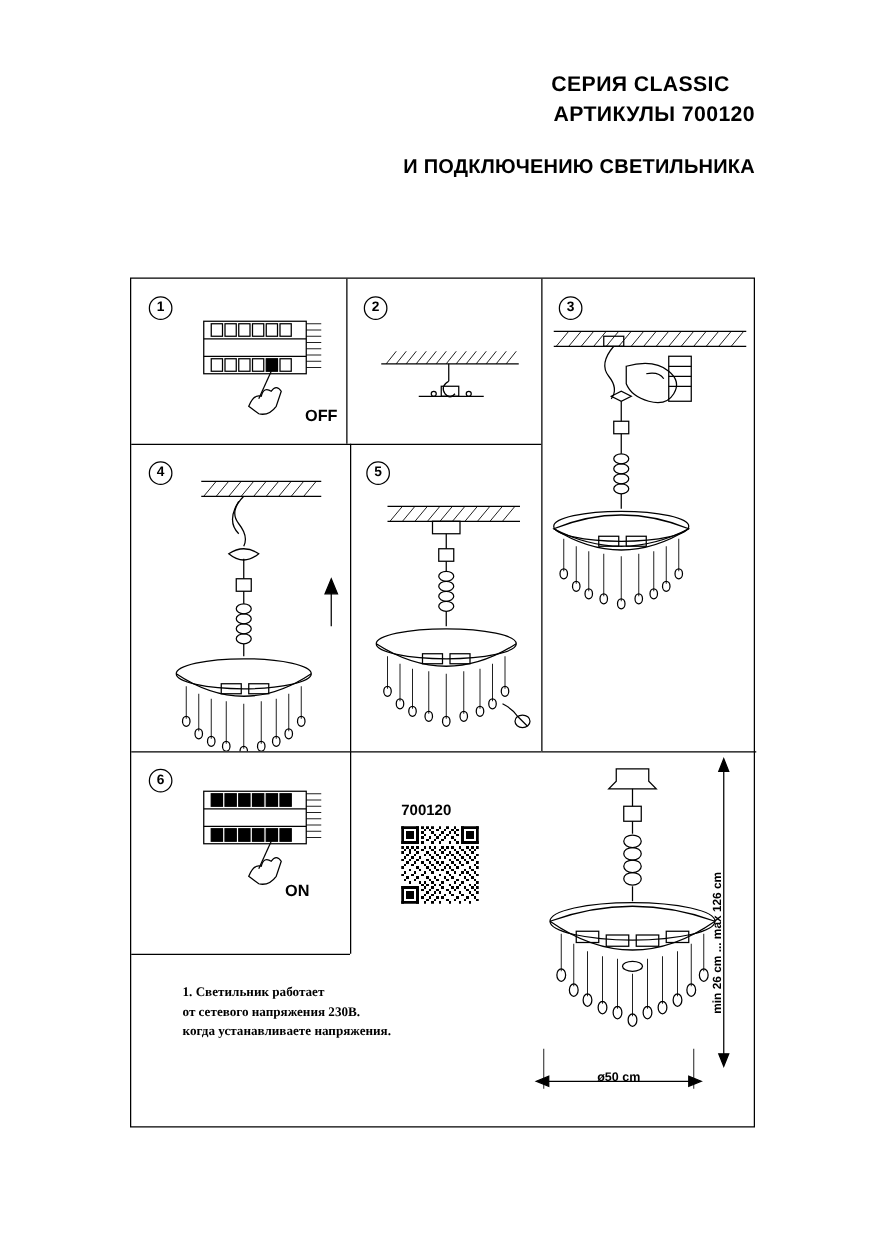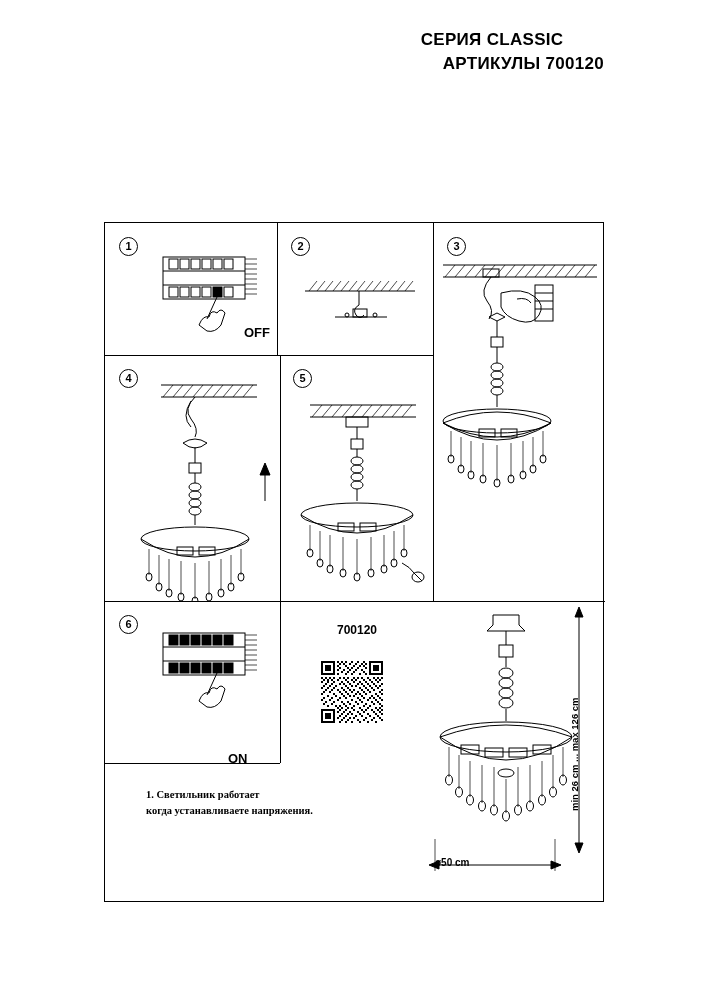--- a/index.html
+++ b/index.html
@@ -17,23 +17,23 @@
   }
   .page {
     position: relative;
     width: 707px;
     height: 1000px;
   }
 
   
   .header {
     position: absolute;
-    top: 28px;
+    top: 56px;
     right: 103px;
-    text-align: left;
+    text-align: center;
   }
   .header .series {
     font-size: 17px;
     font-weight: bold;
     letter-spacing: 0.3px;
     line-height: 24px;
   }
   .header .article {
     font-size: 17px;
     font-weight: bold;
@@ -126,40 +126,42 @@
     text-orientation: mixed;
     transform: rotate(180deg);
     text-align: center;
     white-space: nowrap;
   }
   .dim-h {
     position: absolute;
     left: 400px;
     top: 856px;
     width: 120px;
+    text-align: center;
     font-size: 10px;
     font-weight: bold;
   }
 
   svg { display: block; }
   .s { stroke: #000; fill: none; stroke-width: 1; }
   .sf { stroke: #000; fill: #000; stroke-width: 1; }
   .thin { stroke: #000; fill: none; stroke-width: 0.7; }
 </style>
 </head>
 <body>
 
 <div class="page">
 
   <div class="header">
     <div class="series">СЕРИЯ CLASSIC</div>
     <div class="article">АРТИКУЛЫ 700120</div>
   </div>
 
   <div class="title">
+    <div>И ПОДКЛЮЧЕНИЮ СВЕТИЛЬНИКА</div>
   </div>
 
   <div class="frame">
 
     <div class="gline" style="left:0;top:132px;width:328px;height:1px;"></div>
     <div class="gline" style="left:0;top:378px;width:328px;height:1px;"></div>
     <div class="gline" style="left:328px;top:378px;width:172px;height:1px;"></div>
     <div class="gline" style="left:0;top:540px;width:175px;height:1px;"></div>
     <div class="gline" style="left:172px;top:0;width:1px;height:132px;"></div>
     <div class="gline" style="left:328px;top:0;width:1px;height:378px;"></div>
@@ -459,28 +461,29 @@
           <line x1="100" y1="27" x2="112" y2="27"></line>
           <line x1="100" y1="32" x2="112" y2="32"></line>
           <line x1="100" y1="37" x2="112" y2="37"></line>
           <line x1="100" y1="42" x2="112" y2="42"></line>
           <line x1="100" y1="47" x2="112" y2="47"></line>
         </g>
         <path class="s" d="M72 50 L62 72"></path>
         <path class="s" d="M54 78 q4 -10 10 -8 q2 -8 8 -4 q4 -6 8 0 l-4 12 q-6 8 -14 6 z"></path>
       </svg>
     </div>
-    <div class="cap" style="left:123px;top:482px;margin-top:46px;">ON</div>
+    <div class="cap" style="left:123px;top:482px;">ON</div>
 
     <div class="notes" style="left:41px;top:564px;font-family:Liberation Serif, serif;">
       <div>1. Светильник работает</div>
+      <div>от сетевого напряжения 230В.</div>
       <div>когда устанавливаете напряжения.</div>
     </div>
 
-    <div class="code-label" style="left:216px;top:400px;margin-left:16px;">700120</div>
+    <div class="code-label" style="left:216px;top:418px;">700120</div>
     <div class="qr" style="left:216px;top:438px;">
       <svg width="62" height="62" viewBox="0 0 31 31" shape-rendering="crispEdges">
         <rect x="0" y="0" width="31" height="31" fill="#fff"></rect>
         <g fill="#000">
           <rect x="0" y="0" width="7" height="1"></rect>
             <rect x="0" y="6" width="7" height="1"></rect>
           <rect x="0" y="0" width="1" height="7"></rect>
             <rect x="6" y="0" width="1" height="7"></rect>
           <rect x="2" y="2" width="3" height="3"></rect>
           <rect x="24" y="0" width="7" height="1"></rect>

